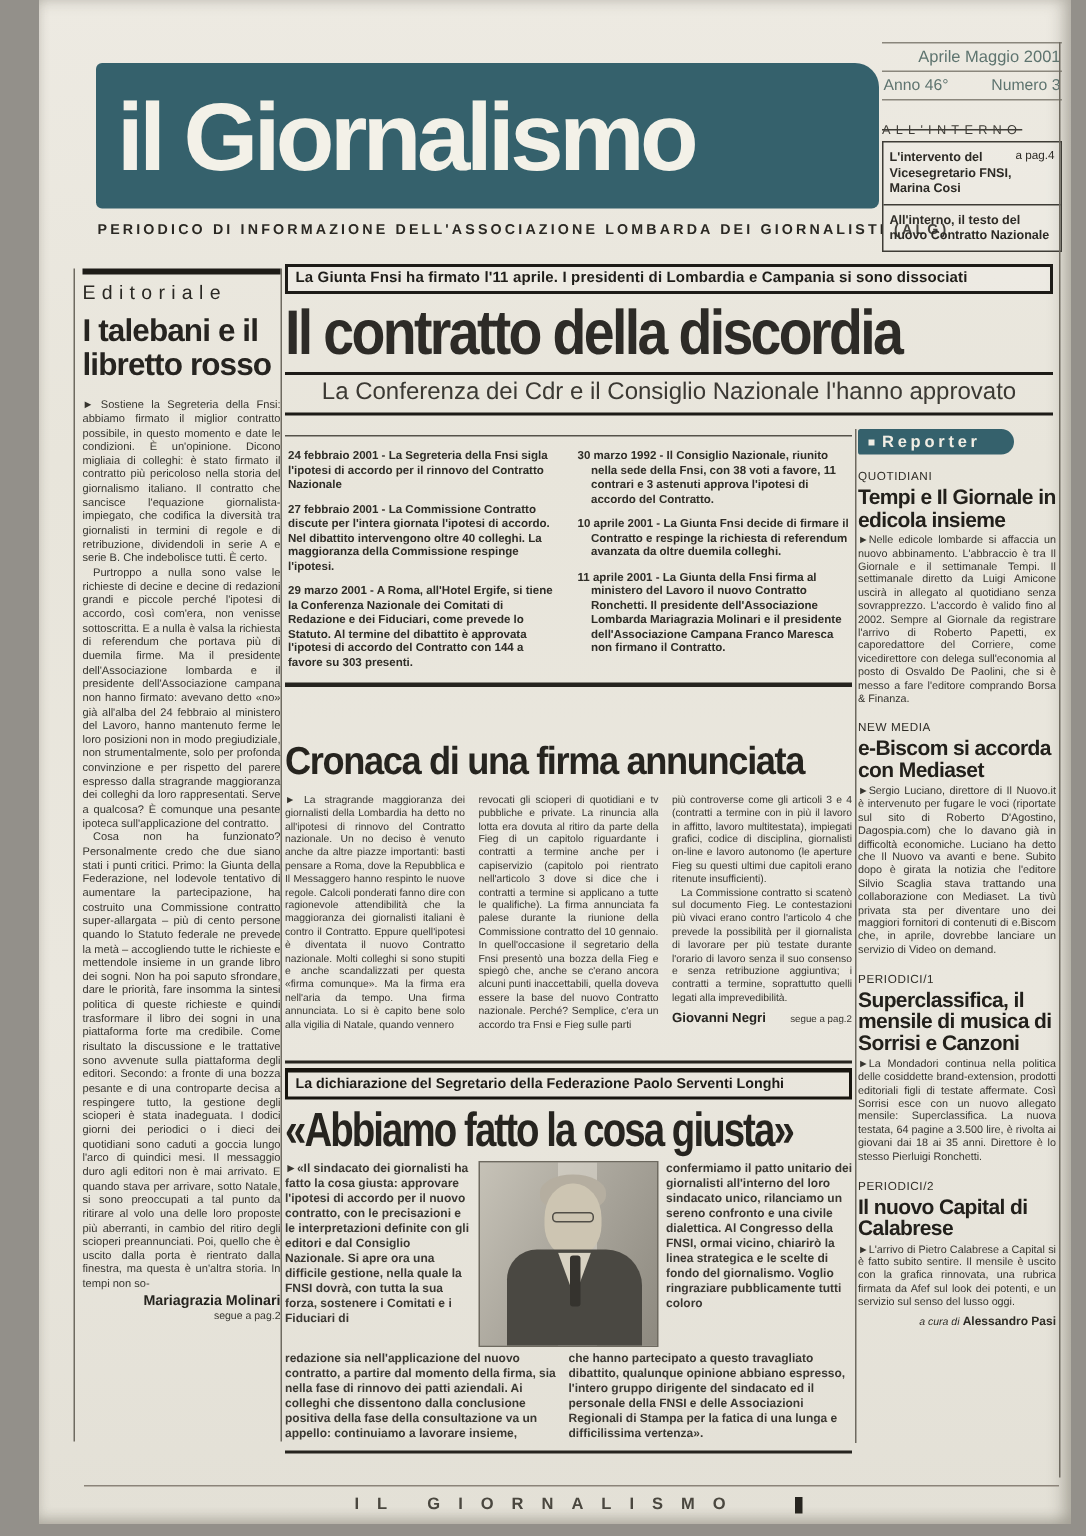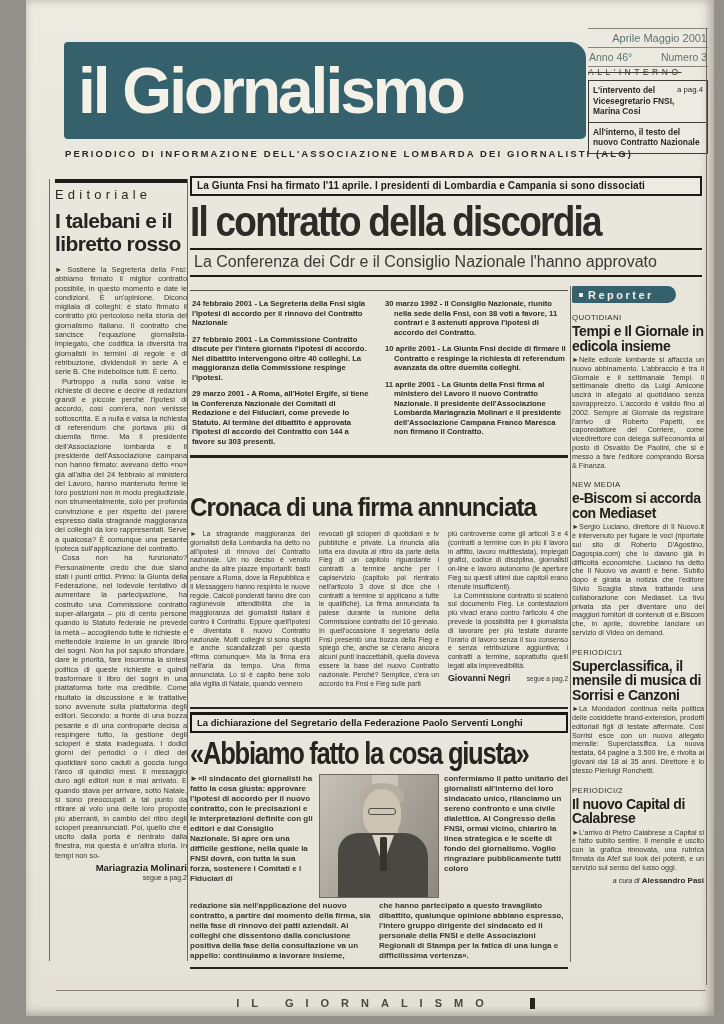--- a/index.html
+++ b/index.html
@@ -38,21 +38,21 @@
   .issue-box { position: absolute; left: 562px; top: 28px; width: 120px; }
   .issue-date {
     border-top: 1px solid #8a867c; border-bottom: 1px solid #8a867c;
     padding: 3px 1px; text-align: right; font-size: 11px; color: #5e746f; white-space: nowrap;
   }
   .issue-row {
     display: flex; justify-content: space-between; padding: 3px 1px;
     border-bottom: 1px solid #8a867c; font-size: 10.5px; color: #5e746f;
   }
   .inside-head {
-    text-decoration: line-through; letter-spacing: 3.5px;
+    margin-top: 14px; text-decoration: line-through; letter-spacing: 3.5px;
     font-size: 8.5px; color: #3e3c36; white-space: nowrap;
   }
   .inside-box { border: 1px solid #3e3c36; margin-top: 3px; background: rgba(255,255,255,.12); }
   .inside-item {
     padding: 4px 4px 5px; font-weight: bold; font-size: 8.4px; line-height: 10.5px; color: #2c2a25;
   }
   .inside-item .ref { float: right; font-weight: normal; font-size: 7.8px; }
   .inside-item + .inside-item { border-top: 1px solid #3e3c36; }
 
   
@@ -77,21 +77,21 @@
   .lead-kicker {
     border: 2px solid #1d1b17; padding: 2px 5px 3px; font-weight: bold; font-size: 10px;
     letter-spacing: 0.1px; color: #1f1d19; white-space: nowrap; background: rgba(255,255,255,.15);
   }
   .lead-headline {
     margin-top: 2px; font-size: 42px; line-height: 48px; font-weight: bold; letter-spacing: -2px;
     color: #2d2b27; white-space: nowrap; transform: scaleX(.88); transform-origin: 0 60%;
   }
   .lead-subhead {
     margin-top: 2px; border-top: 2px solid #1d1b17; border-bottom: 2px solid #1d1b17;
-    padding: 3px 4px 4px; font-size: 16px; color: #3b3933; white-space: nowrap;
+    padding: 3px 4px 4px; font-size: 16px; color: #3b3933; white-space: nowrap; text-align: center;
   }
 
   
   .timeline {
     position: absolute; left: 164px; top: 290px; width: 378px; height: 168px;
     border-top: 1px solid #55524a; border-bottom: 3px solid #26241f;
     padding: 8px 2px; display: flex; gap: 12px; overflow: hidden;
   }
   .tl-col { flex: 1; }
   .tl-entry { margin-bottom: 7px; font-size: 7.7px; line-height: 9.5px; font-weight: bold; color: #2f2d27; }
@@ -219,21 +219,21 @@
 
     <div class="timeline">
       <div class="tl-col">
         <div class="tl-entry"><b>24 febbraio 2001 -</b> <span>La Segreteria della Fnsi sigla l'ipotesi di accordo per il rinnovo del Contratto Nazionale</span></div>
         <div class="tl-entry"><b>27 febbraio 2001 -</b> <span>La Commissione Contratto discute per l'intera giornata l'ipotesi di accordo. Nel dibattito intervengono oltre 40 colleghi. La maggioranza della Commissione respinge l'ipotesi.</span></div>
         <div class="tl-entry"><b>29 marzo 2001 -</b> <span>A Roma, all'Hotel Ergife, si tiene la Conferenza Nazionale dei Comitati di Redazione e dei Fiduciari, come prevede lo Statuto. Al termine del dibattito è approvata l'ipotesi di accordo del Contratto con 144 a favore su 303 presenti.</span></div>
       </div>
       <div class="tl-col tl-col2">
         <div class="tl-entry"><b>30 marzo 1992 -</b> <span>Il Consiglio Nazionale, riunito nella sede della Fnsi, con 38 voti a favore, 11 contrari e 3 astenuti approva l'ipotesi di accordo del Contratto.</span></div>
         <div class="tl-entry"><b>10 aprile 2001 -</b> <span>La Giunta Fnsi decide di firmare il Contratto e respinge la richiesta di referendum avanzata da oltre duemila colleghi.</span></div>
-        <div class="tl-entry"><b>11 aprile 2001 -</b> <span>La Giunta della Fnsi firma al ministero del Lavoro il nuovo Contratto Nazionale. Il presidente dell'Associazione Lombarda Mariagrazia Molinari e il presidente dell'Associazione Campana Franco Maresca non firmano il Contratto.</span></div>
+        <div class="tl-entry"><b>11 aprile 2001 -</b> <span>La Giunta della Fnsi firma al ministero del Lavoro il nuovo Contratto Ronchetti. Il presidente dell'Associazione Lombarda Mariagrazia Molinari e il presidente dell'Associazione Campana Franco Maresca non firmano il Contratto.</span></div>
       </div>
     </div>
 
     <div class="cronaca">
       <div class="cr-headline">Cronaca di una firma annunciata</div>
       <div class="cr-cols">
         <div class="cr-col">
             <p>► La stragrande maggioranza dei giornalisti della Lombardia ha detto no all'ipotesi di rinnovo del Contratto nazionale. Un no deciso è venuto anche da altre piazze importanti: basti pensare a Roma, dove la Repubblica e Il Messaggero hanno respinto le nuove regole. Calcoli ponderati fanno dire con ragionevole attendibilità che la maggioranza dei giornalisti italiani è contro il Contratto. Eppure quell'ipotesi è diventata il nuovo Contratto nazionale. Molti colleghi si sono stupiti e anche scandalizzati per questa «firma comunque». Ma la firma era nell'aria da tempo. Una firma annunciata. Lo si è capito bene solo alla vigilia di Natale, quando vennero</p>
           </div>
         <div class="cr-col">

